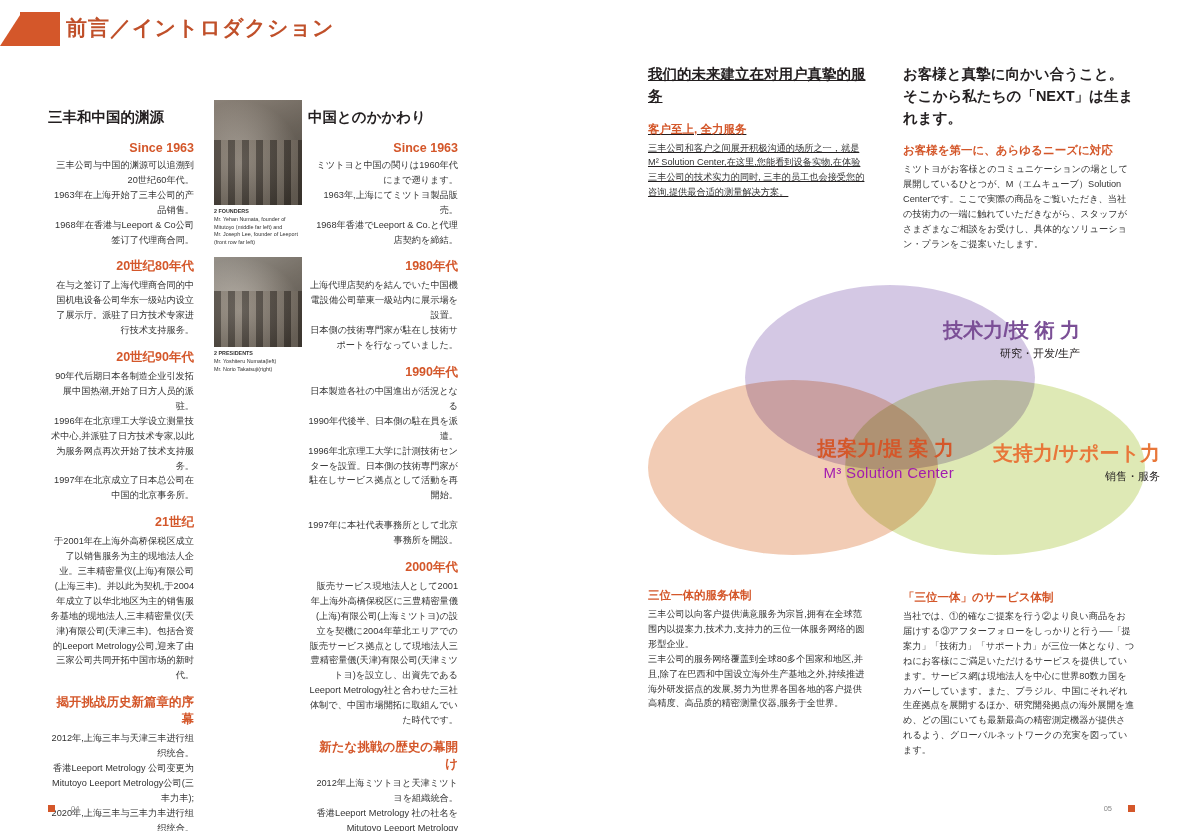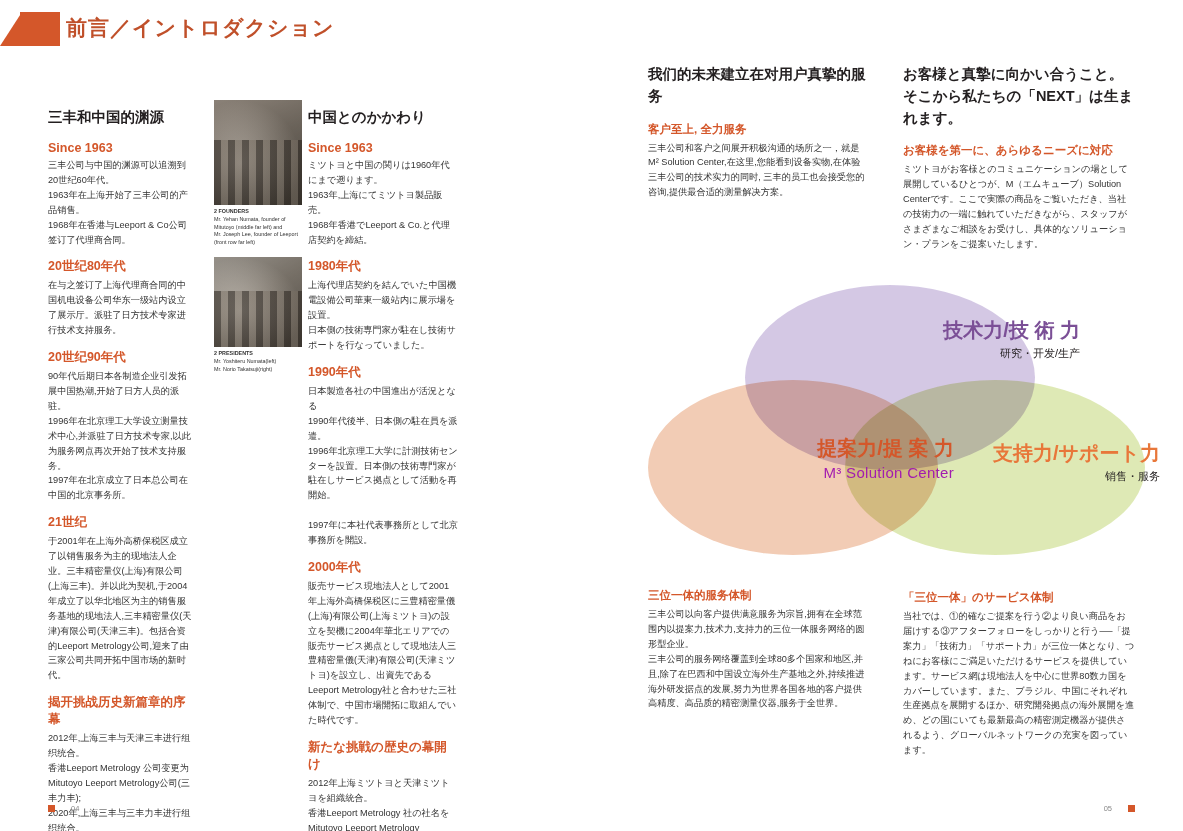--- a/index.html
+++ b/index.html
@@ -34,21 +34,21 @@
   
   .h-col{
     font-size:14.5px;font-weight:bold;color:#231f20;margin-top:44px;
   }
   .sub-head{
     font-size:12.5px;font-weight:bold;color:#d4572a;margin-bottom:3px;
   }
   .body-text{
     font-size:9.2px;line-height:1.62;color:#333;
   }
-  .blk{margin-bottom:11px;}
+  .blk{margin-bottom:11px;text-align:right;}
 
   
   .col-cn{position:absolute;left:48px;top:64px;width:146px;}
   .col-jp{position:absolute;left:308px;top:64px;width:150px;}
 
   .photo{
     width:88px;background:#cfc7bd;position:relative;overflow:hidden;
   }
   .photo.p1{height:105px;background:linear-gradient(160deg,#b9ada0 0%,#8e8478 40%,#5d574e 100%);}
   .photo.p2{height:90px;background:linear-gradient(150deg,#c9c2b8 0%,#9d9488 45%,#6a635a 100%);}
@@ -58,21 +58,21 @@
      background:repeating-linear-gradient(90deg, rgba(40,34,28,.55) 0 7px, rgba(120,110,98,.45) 7px 14px);}
   .cap{
     font-size:5.4px;line-height:1.45;color:#333;margin:3px 0 10px 0;
   }
   .cap b{font-weight:bold;}
 
   
   .photocol{position:absolute;left:214px;top:100px;width:90px;}
 
   
-  .r-col1{position:absolute;left:648px;top:64px;width:218px;}
+  .r-col1{position:absolute;left:648px;top:64px;width:218px;text-decoration:underline;}
   .r-col2{position:absolute;left:903px;top:64px;width:232px;}
 
   .r-title{font-size:14.5px;font-weight:bold;line-height:1.5;color:#231f20;}
   .r-sub{font-size:11.5px;font-weight:bold;color:#d4572a;margin:14px 0 4px;}
 
   
   .venn{position:absolute;left:640px;top:285px;width:520px;height:275px;}
   .circ{position:absolute;border-radius:50%;mix-blend-mode:multiply;}
   .c-top{left:105px;top:0px;width:290px;height:185px;
     background:#cdbfe0;opacity:.85;}

